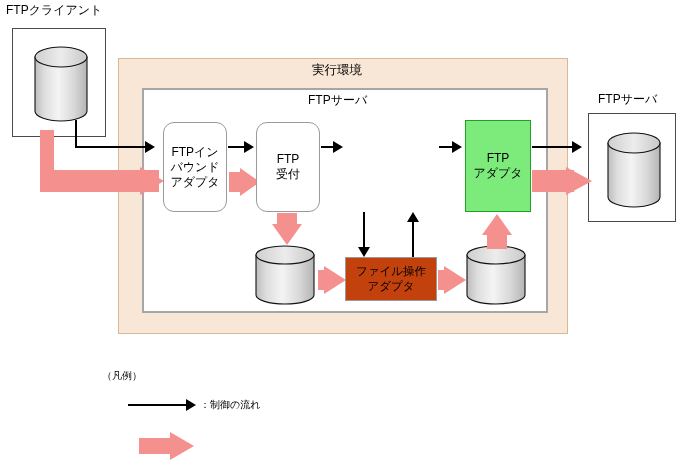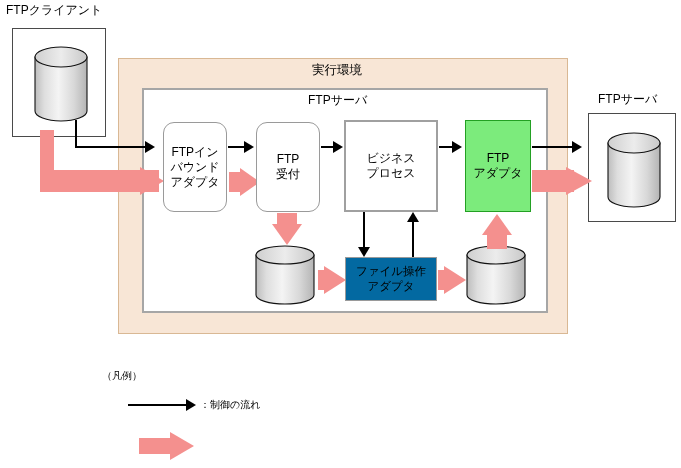--- a/index.html
+++ b/index.html
@@ -92,21 +92,21 @@
     display: flex;
     align-items: center;
     justify-content: center;
     text-align: center;
     font-size: 12px;
     line-height: 15px;
     color: #000;
   }
   .node-thin {
     position: absolute;
-    background: #0369a1;
+    background: #c2410c;
     border: 1.6px solid #9a9a9a;
     box-sizing: border-box;
     display: flex;
     align-items: center;
     justify-content: center;
     text-align: center;
     font-size: 11.5px;
     line-height: 15px;
     color: #000;
   }
@@ -235,26 +235,20 @@
   <div class="ln-h" style="left:321px; top:146px; width:14px;"></div>
   <div class="arrow-head ah-right" style="left:333px; top:141px;"></div>
 
   <div class="pink-bar" style="left:277px; top:213px; width:20px; height:16px;"></div>
   <div class="pk" style="left:269px; top:224px;">
     <svg width="36" height="24" viewBox="0 0 36 24">
       <path d="M3,0 L33,0 L18,21 Z" fill="#f4908e"></path>
     </svg>
   </div>
 
-  <div class="node-rect" style="left:344px; top:120px; width:94px; height:92px;">
-    <div>
-      <div>ビジネス</div>
-      <div>プロセス</div>
-    </div>
-  </div>
 
   <div class="ln-h" style="left:439px; top:146px; width:16px;"></div>
   <div class="arrow-head ah-right" style="left:452px; top:141px;"></div>
 
   <div class="ln-v" style="left:363px; top:212px; height:38px;"></div>
   <div class="arrow-head ah-down" style="left:358px; top:247px;"></div>
 
   <div class="ln-v" style="left:412px; top:222px; height:36px;"></div>
   <div class="arrow-head ah-up" style="left:407px; top:212px;"></div>
 

